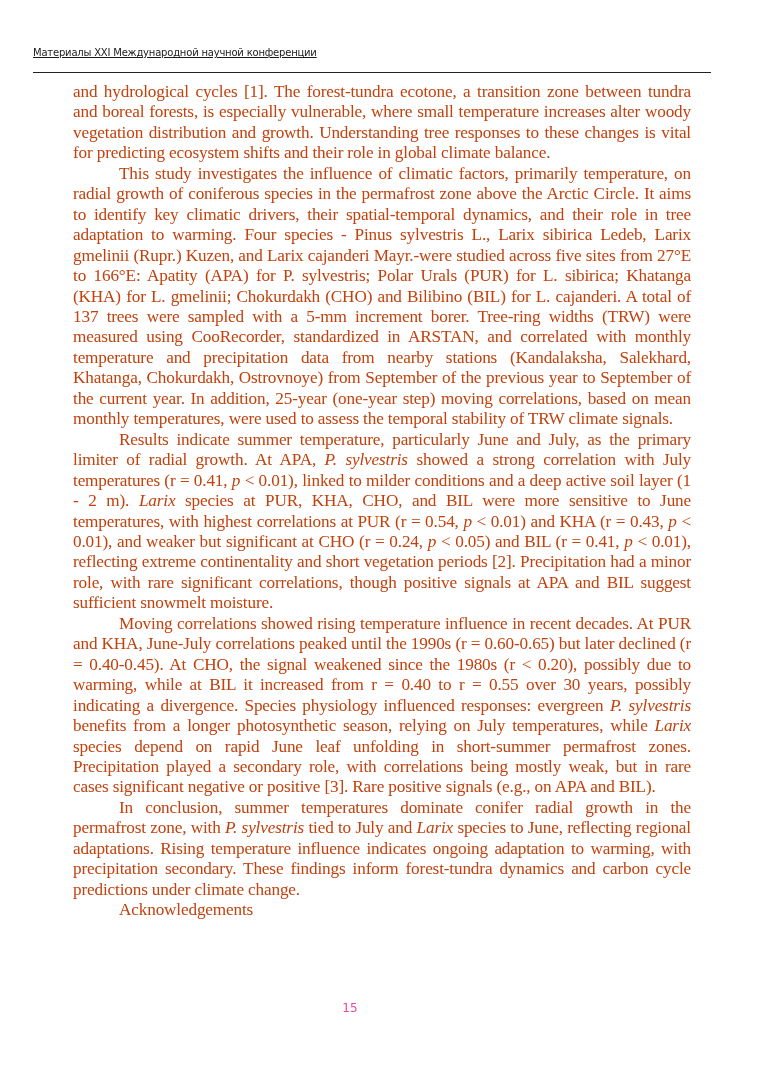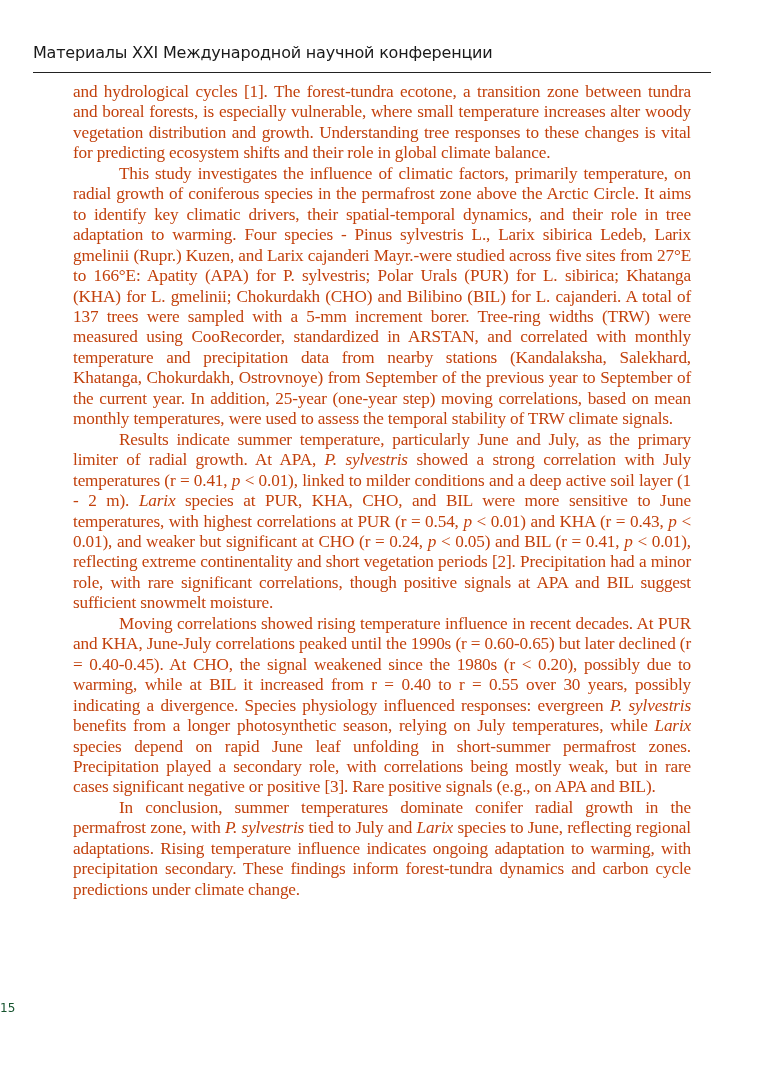--- a/index.html
+++ b/index.html
@@ -1,49 +1,50 @@
 <!DOCTYPE html>
 <html><head>
 <meta charset="utf-8">
 <style>
   html, body { margin: 0; padding: 0; background: #ffffff; }
   body { width: 764px; height: 1080px; position: relative; overflow: hidden; }
   .page { position: absolute; left: 0; top: 0; width: 764px; height: 1080px; background: #fff; }
   .running-header {
     position: absolute; left: 33px; top: 45px; width: 678px;
-    font-family: "DejaVu Sans", sans-serif; font-size: 16px; color: #1a1a1a;
-    letter-spacing: -0.2px; line-height: 16px;
+    font-family: "DejaVu Sans", sans-serif; font-size: 10px; color: #1a1a1a;
+    letter-spacing: -0.2px; line-height: 16px; text-decoration: underline;
   }
   .header-rule {
     position: absolute; left: 33px; top: 72px; width: 678px; height: 0;
     border-top: 1px solid #222;
   }
   .body-text {
     position: absolute; left: 73px; top: 82px; width: 618px;
     font-family: "Liberation Serif", serif; font-size: 17.2px; line-height: 20.45px;
     color: #c2410c; text-align: justify; letter-spacing: -0.15px;
   }
   .body-text p { margin: 0; }
   .body-text p.indent { text-indent: 46px; }
   .body-text p.first { text-indent: 0; }
   .body-text em { font-style: italic; }
   .page-number {
-    position: absolute; left: 0; top: 1001px; width: 700px; 
-    font-family: "DejaVu Sans", sans-serif; font-size: 12px; color: #14532d;
+    position: absolute; left: 0; top: 1001px; width: 700px; text-align: center;
+    font-family: "DejaVu Sans", sans-serif; font-size: 12px; color: #ec4899;
   }
 </style>
 </head>
 <body>
 
 <div class="page">
   <div class="running-header">Материалы XXI Международной научной конференции</div>
   <div class="header-rule"></div>
 
   <div class="body-text">
     <p class="first"><span>and hydrological cycles [1]. The forest-tundra ecotone, a transition zone between tundra and boreal forests, is especially vulnerable, where small temperature increases alter woody vegetation distribution and growth. Understanding tree responses to these changes is vital for predicting ecosystem shifts and their role in global climate balance.</span></p>
     <p class="indent"><span>This study investigates the influence of climatic factors, primarily temperature, on radial growth of coniferous species in the permafrost zone above the Arctic Circle. It aims to identify key climatic drivers, their spatial-temporal dynamics, and their role in tree adaptation to warming. Four species - Pinus sylvestris L., Larix sibirica Ledeb, Larix gmelinii (Rupr.) Kuzen, and Larix cajanderi Mayr.-were studied across five sites from 27°E to 166°E: Apatity (APA) for P. sylvestris; Polar Urals (PUR) for L. sibirica; Khatanga (KHA) for L. gmelinii; Chokurdakh (CHO) and Bilibino (BIL) for L. cajanderi. A total of 137 trees were sampled with a 5-mm increment borer. Tree-ring widths (TRW) were measured using CooRecorder, standardized in ARSTAN, and correlated with monthly temperature and precipitation data from nearby stations (Kandalaksha, Salekhard, Khatanga, Chokurdakh, Ostrovnoye) from September of the previous year to September of the current year. In addition, 25-year (one-year step) moving correlations, based on mean monthly temperatures, were used to assess the temporal stability of TRW climate signals.</span></p>
     <p class="indent"><span>Results indicate summer temperature, particularly June and July, as the primary limiter of radial growth. At APA, </span><em>P. sylvestris</em><span> showed a strong correlation with July temperatures (r = 0.41, </span><em>p</em><span> &lt; 0.01), linked to milder conditions and a deep active soil layer (1 - 2 m). </span><em>Larix</em><span> species at PUR, KHA, CHO, and BIL were more sensitive to June temperatures, with highest correlations at PUR (r = 0.54, </span><em>p</em><span> &lt; 0.01) and KHA (r = 0.43, </span><em>p</em><span> &lt; 0.01), and weaker but significant at CHO (r = 0.24, </span><em>p</em><span> &lt; 0.05) and BIL (r = 0.41, </span><em>p</em><span> &lt; 0.01), reflecting extreme continentality and short vegetation periods [2]. Precipitation had a minor role, with rare significant correlations, though positive signals at APA and BIL suggest sufficient snowmelt moisture.</span></p>
     <p class="indent"><span>Moving correlations showed rising temperature influence in recent decades. At PUR and KHA, June-July correlations peaked until the 1990s (r = 0.60-0.65) but later declined (r = 0.40-0.45). At CHO, the signal weakened since the 1980s (r &lt; 0.20), possibly due to warming, while at BIL it increased from r = 0.40 to r = 0.55 over 30 years, possibly indicating a divergence. Species physiology influenced responses: evergreen </span><em>P. sylvestris</em><span> benefits from a longer photosynthetic season, relying on July temperatures, while </span><em>Larix</em><span> species depend on rapid June leaf unfolding in short-summer permafrost zones. Precipitation played a secondary role, with correlations being mostly weak, but in rare cases significant negative or positive [3]. Rare positive signals (e.g., on APA and BIL).</span></p>
     <p class="indent"><span>In conclusion, summer temperatures dominate conifer radial growth in the permafrost zone, with </span><em>P. sylvestris</em><span> tied to July and </span><em>Larix</em><span> species to June, reflecting regional adaptations. Rising temperature influence indicates ongoing adaptation to warming, with precipitation secondary. These findings inform forest-tundra dynamics and carbon cycle predictions under climate change.</span></p>
+    <p class="indent"><span>Acknowledgements</span></p>
   </div>
 
   <div class="page-number">15</div>
 </div>
 
 </body></html>

